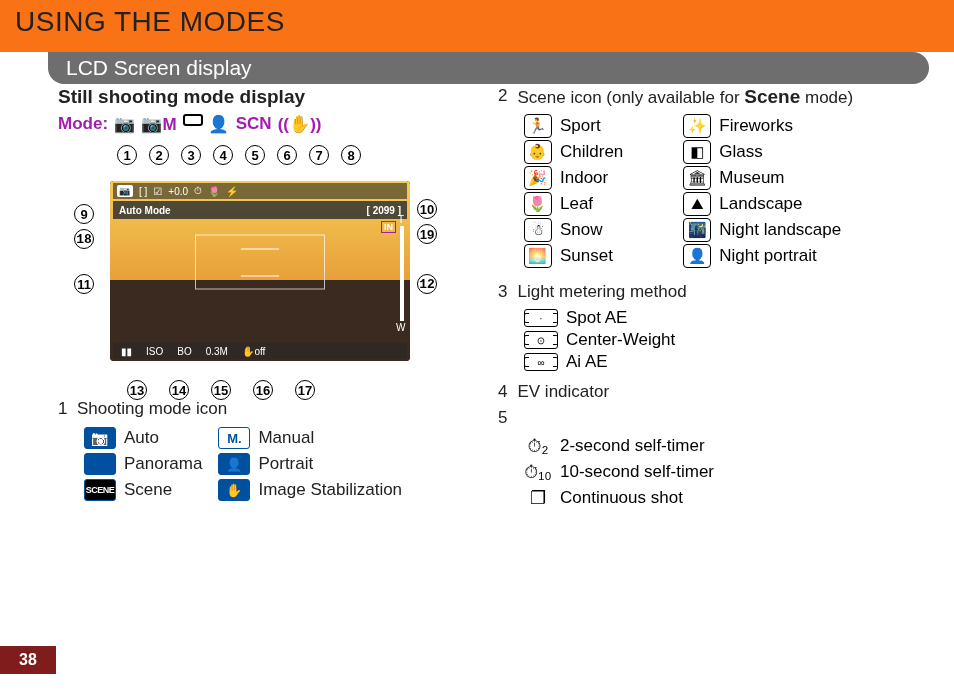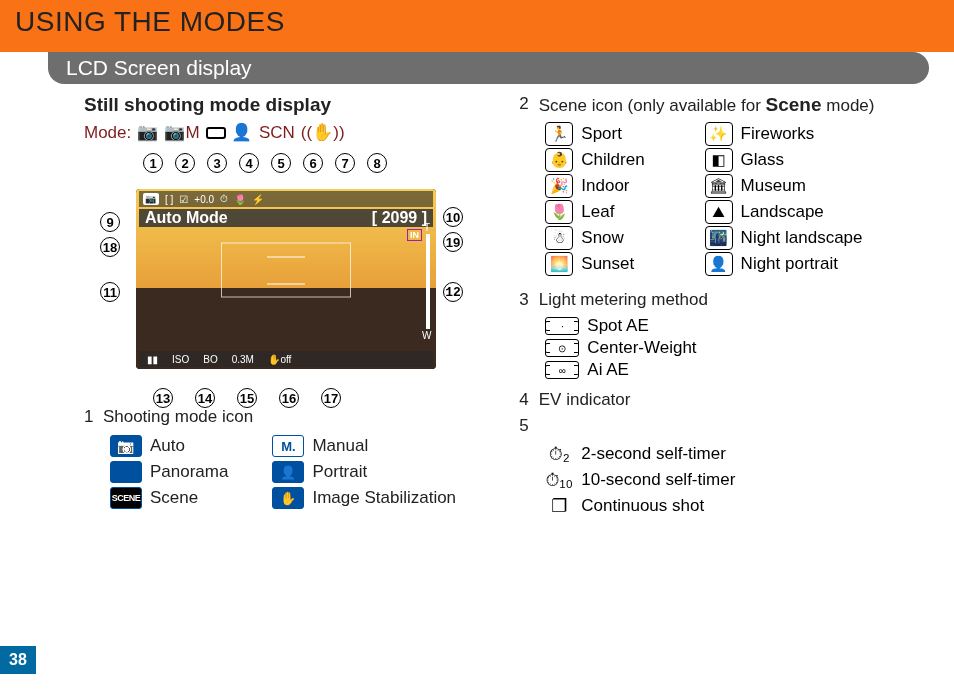--- a/index.html
+++ b/index.html
@@ -1,70 +1,70 @@
 <!DOCTYPE html>
 <html><head>
 <meta charset="utf-8">
 <style>
   * { box-sizing: border-box; margin: 0; padding: 0; }
   body { font-family: Arial, Helvetica, sans-serif; width: 954px; height: 694px; background: #fff; position: relative; overflow: hidden; }
   .header-bar { background: #f97316; padding: 6px 15px 4px 15px; height: 52px; }
   .header-bar h1 { font-size: 28px; font-weight: 500; letter-spacing: 0.5px; color: #222; }
   .section-pill { margin: 0 0 0 48px; width: 881px; }
   .pill-inner { background: #6e6e6e; color: #fff; font-size: 21px; padding: 4px 18px; border-radius: 18px; border-top-left-radius: 0; display: inline-block; width: 100%; font-weight: 400; }
-  .content { display: flex; padding: 10px 0 0 58px; gap: 50px; margin-left: 26px; }
+  .content { display: flex; padding: 2px 0 0 58px; gap: 50px; }
   .col-left { width: 390px; }
   .col-right { width: 440px; font-size: 17px; }
   .sub-heading { font-size: 19px; font-weight: 700; margin-bottom: 6px; color: #222; }
-  .mode-line { font-size: 17px; color: #7f1d1d; display: flex; align-items: center; gap: 6px; margin-bottom: 14px; }
+  .mode-line { font-size: 17px; color: #a21caf; display: flex; gap: 6px; margin-bottom: 14px; font-weight: bold; }
   .mode-icon { display: inline-block; }
   .cam-glyph { font-size: 17px; }
   .pan-glyph { width: 20px; height: 12px; border: 2px solid #000; border-radius: 3px; display: inline-block; vertical-align: middle; }
   .lcd-diagram { position: relative; width: 345px; height: 225px; margin: 0 0 25px 22px; }
   .callout-row-top { position: absolute; top: -4px; left: 37px; display: flex; gap: 12px; }
   .callout-num { width: 20px; height: 20px; border: 1.5px solid #000; border-radius: 50%; display: flex; align-items: center; justify-content: center; font-size: 13px; font-weight: 700; background: #fff; }
   .callout-side { position: absolute; }
   .lcd-frame { position: absolute; left: 30px; top: 32px; width: 300px; height: 180px; background: #000; border-radius: 4px; overflow: hidden; }
   .lcd-sky { position: absolute; inset: 0; background: linear-gradient(#f5cc55 0%, #e8a03a 55%, #3a2a20 55%, #3a2a20 100%); }
   .lcd-topbar { position: absolute; top: 2px; left: 3px; right: 3px; height: 16px; background: rgba(40,40,40,0.6); display: flex; align-items: center; gap: 6px; padding: 0 4px; font-size: 10px; color: #fff; }
   .lcd-topbar .t-icon { width: 16px; height: 12px; background: #fff; color: #000; display: flex; align-items: center; justify-content: center; font-size: 9px; border-radius: 2px; }
-  .lcd-modebar { position: absolute; top: 20px; left: 3px; right: 3px; height: 18px; background: rgba(50,50,50,0.85); color: #fff; font-size: 16px; font-weight: 700; display: flex; align-items: center; justify-content: space-between; padding: 0 6px; }
+  .lcd-modebar { position: absolute; top: 20px; left: 3px; right: 3px; height: 18px; background: rgba(50,50,50,0.85); color: #fff; font-size: 10px; font-weight: 700; display: flex; align-items: center; justify-content: space-between; padding: 0 6px; }
   .lcd-focus { position: absolute; top: 45%; left: 50%; transform: translate(-50%,-50%); width: 130px; height: 55px; border: 1px solid rgba(255,255,255,0.7); }
   .lcd-focus-center { position: absolute; top: 50%; left: 50%; transform: translate(-50%,-50%); width: 38px; height: 28px; border-top: 1px solid #fff; border-bottom: 1px solid #fff; }
   .lcd-tw { position: absolute; right: 4px; top: 45px; width: 8px; height: 95px; }
   .lcd-tw::before { content: "T"; position: absolute; top: -12px; color: #fff; font-size: 10px; }
   .lcd-tw::after { content: "W"; position: absolute; bottom: -12px; color: #fff; font-size: 10px; left: -2px;}
   .lcd-tw-bar { width: 4px; height: 100%; background: #fff; margin-left: 2px; }
   .lcd-bottombar { position: absolute; bottom: 2px; left: 3px; right: 3px; height: 16px; background: rgba(40,40,40,0.6); display: flex; align-items: center; gap: 14px; padding: 0 8px; font-size: 10px; color: #fff; }
   .lcd-in { position: absolute; top: 40px; right: 14px; color: #fff; font-size: 9px; font-weight: 700; border: 1px solid #a21caf; padding: 0 2px; }
   .callout-row-bottom { position: absolute; bottom: -26px; left: 47px; display: flex; gap: 22px; }
   .legend-1 { font-size: 17px; color: #222; }
   .legend-title { margin-bottom: 8px; }
-  .legend-cols { display: flex; gap: 44px; }
+  .legend-cols { display: flex; gap: 16px; }
   .legend-cols ul { list-style: none; }
   .legend-cols li { display: flex; align-items: center; gap: 8px; margin-bottom: 4px; font-size: 17px; }
   .lg-icon { width: 32px; height: 22px; background: #0050a0; border: 1px solid #0050a0; border-radius: 3px; display: flex; align-items: center; justify-content: center; color: #fff; font-size: 13px; font-weight: 700; flex-shrink: 0; }
   .lg-icon.auto::before { content: "\1F4F7"; font-size: 14px; filter: grayscale(1) brightness(3);}
   .lg-icon.manual { background: #fff; color: #0050a0; border: 1px solid #0050a0; }
   .lg-icon.scene { background: #000; font-size: 9px; letter-spacing: -0.5px; }
   .num-item-title { font-size: 17px; color: #222; margin-bottom: 6px; display: flex; gap: 10px; }
   .num-item-title .strong { font-weight: 700; font-size: 19px; }
   .scene-grid { margin-left: 26px; display: flex; gap: 60px; margin-bottom: 12px; }
   .scene-grid ul { list-style: none; }
   .scene-grid li { display: flex; align-items: center; gap: 8px; margin-bottom: 2px; font-size: 17px; }
   .sc-icon { width: 28px; height: 24px; border: 1.5px solid #000; border-radius: 4px; display: flex; align-items: center; justify-content: center; font-size: 15px; flex-shrink: 0; background: #fff; }
   .meter-list, .timer-list { list-style: none; margin-left: 26px; margin-bottom: 10px; }
   .meter-list li, .timer-list li { display: flex; align-items: center; gap: 8px; margin-bottom: 2px; font-size: 17px; }
   .mt-icon { width: 34px; height: 18px; border: 1.5px solid #000; border-radius: 3px; display: flex; align-items: center; justify-content: center; font-size: 10px; flex-shrink: 0; position: relative; }
   .mt-icon::before, .mt-icon::after { content: ""; position: absolute; width: 4px; height: 8px; border: 1.5px solid #000; top: 3px; }
   .mt-icon::before { left: -1px; border-right: none; border-radius: 2px 0 0 2px;}
   .mt-icon::after { right: -1px; border-left: none; border-radius: 0 2px 2px 0;}
   .tm-icon { width: 28px; height: 24px; display: flex; align-items: center; justify-content: center; font-size: 18px; flex-shrink: 0; }
   .simple-line { margin-bottom: 6px; }
-  .page-num { position: absolute; left: 0; bottom: 20px; background: #0369a1; color: #fff; width: 36px; height: 28px; display: flex; align-items: center; justify-content: center; font-size: 16px; font-weight: 700; }
+  .page-num { position: absolute; left: 0; bottom: 20px; background: #7f1d1d; color: #fff; width: 56px; height: 28px; display: flex; align-items: center; justify-content: center; font-size: 16px; font-weight: 700; }
 </style>
 </head>
 <body>
 
 <div class="header-bar">
   <h1>USING THE MODES</h1>
 </div>
 
 <div class="section-pill">
   <div class="pill-inner">LCD Screen display</div>
@@ -92,21 +92,21 @@
           <div class="callout-num">4</div>
           <div class="callout-num">5</div>
           <div class="callout-num">6</div>
           <div class="callout-num">7</div>
           <div class="callout-num">8</div>
         </div>
 
       <div class="callout-side" style="left:-6px; top:55px;">
           <div class="callout-num">9</div>
         </div>
-      <div class="callout-side" style="left:-6px; top:80px;">
+      <div class="callout-side" style="left:-6px; top:80px;font-family:Liberation Mono, monospace;">
           <div class="callout-num">18</div>
         </div>
       <div class="callout-side" style="left:-6px; top:125px;">
           <div class="callout-num">11</div>
         </div>
       <div class="callout-side" style="right:-12px; top:50px;">
           <div class="callout-num">10</div>
         </div>
       <div class="callout-side" style="right:-12px; top:75px;">
           <div class="callout-num">19</div>

